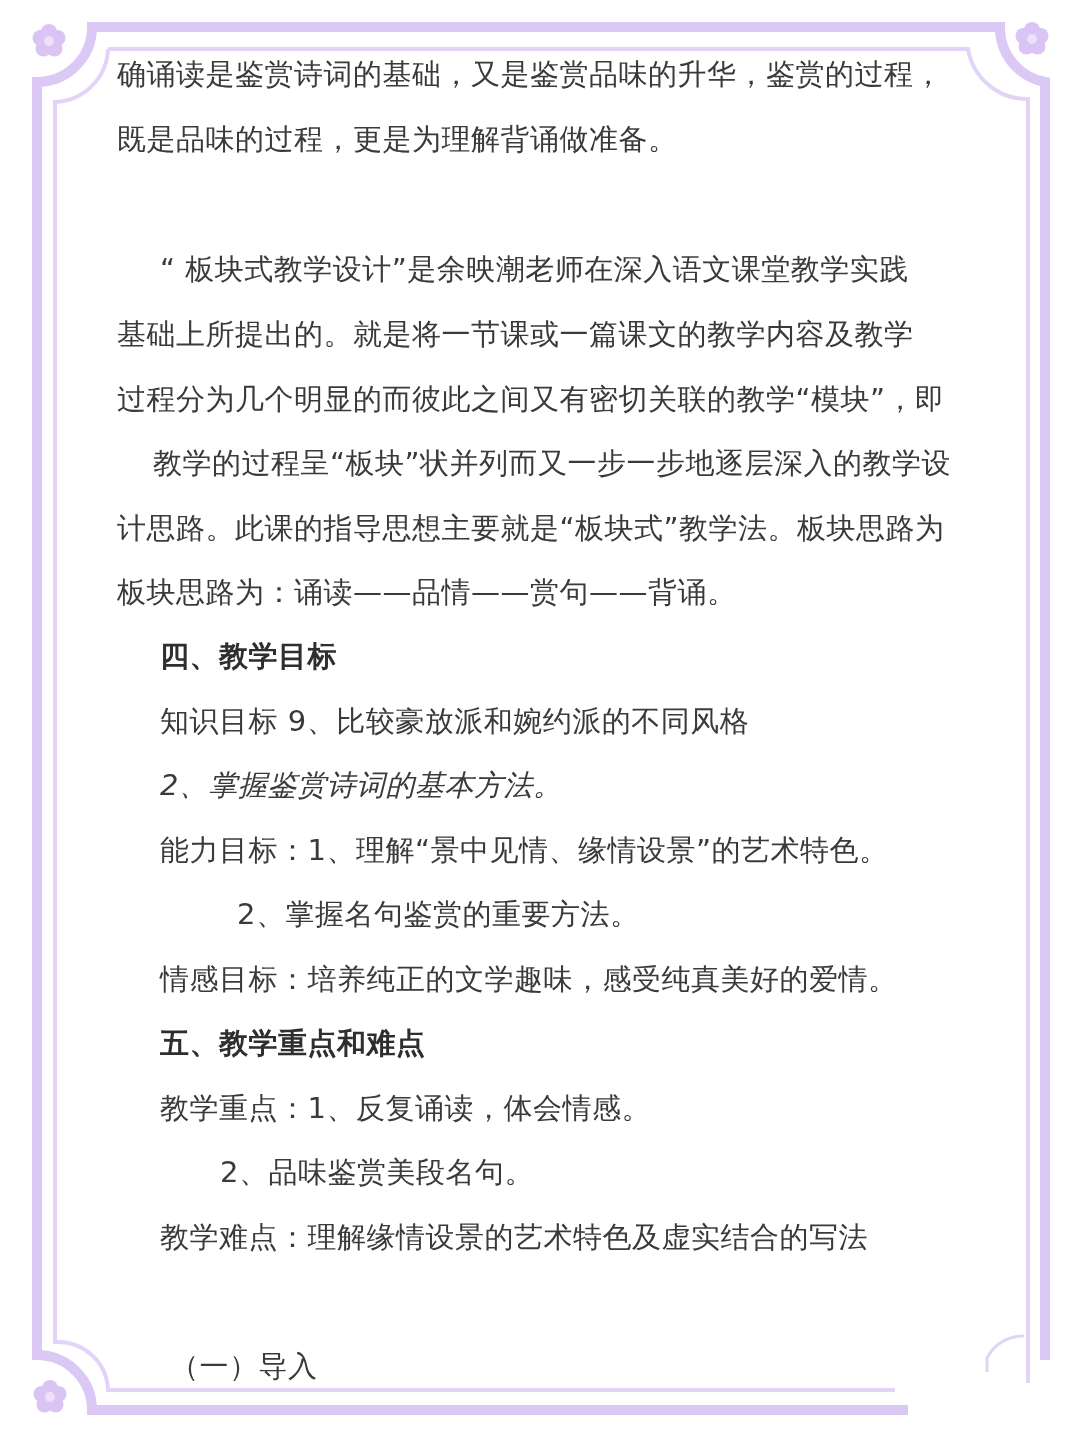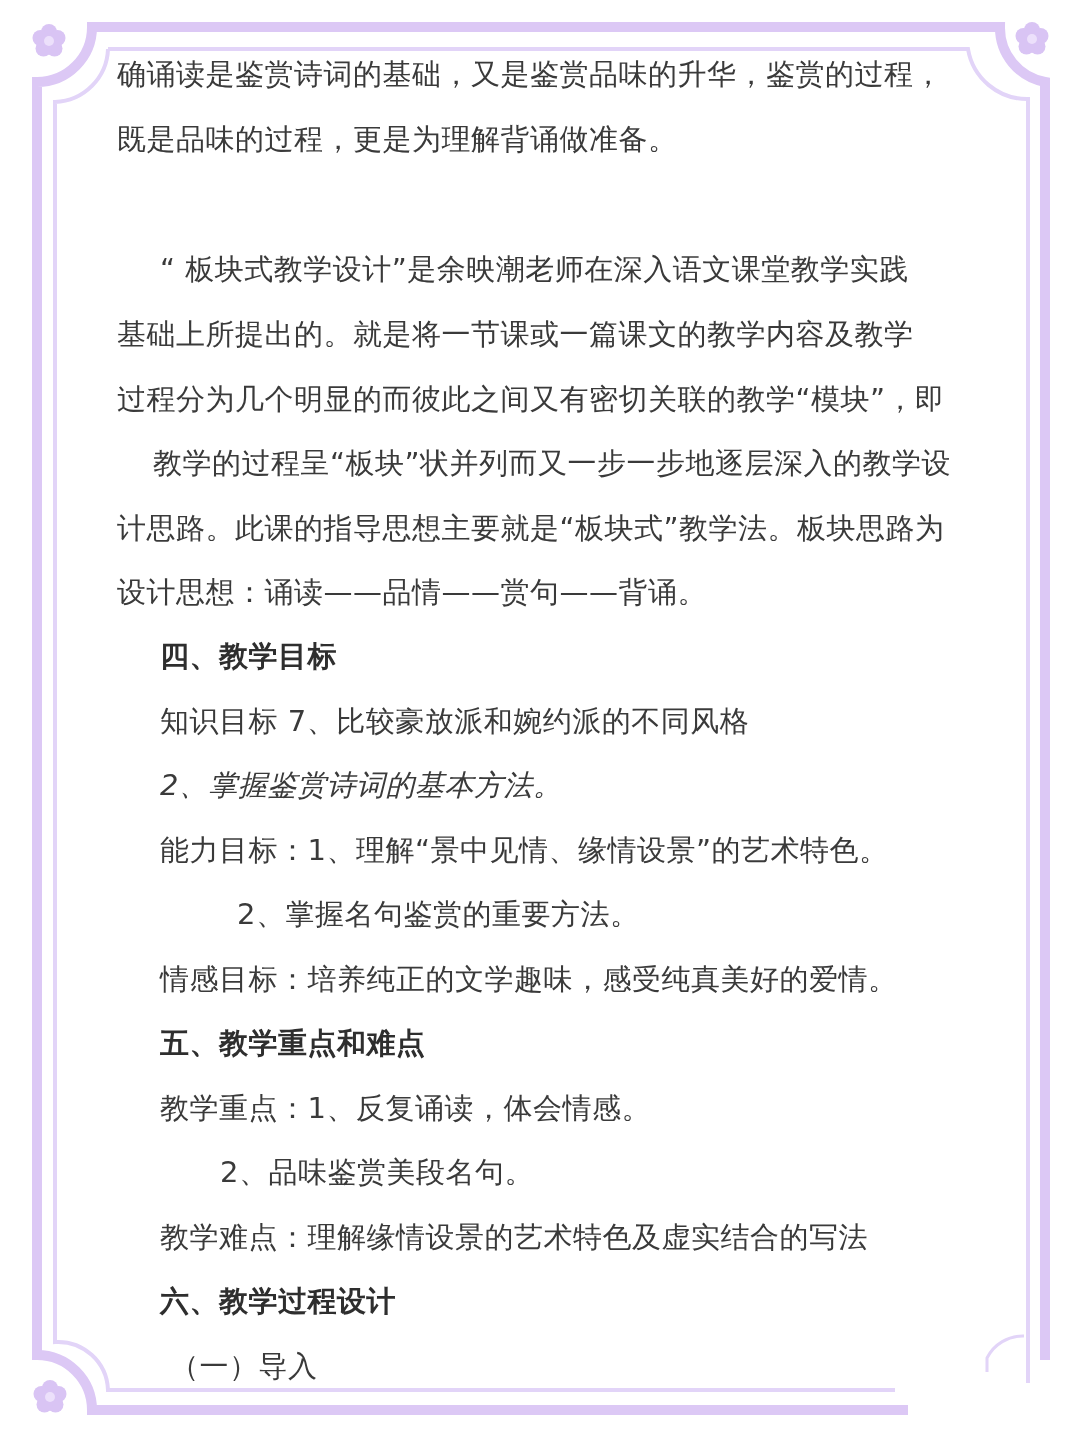--- a/index.html
+++ b/index.html
@@ -77,26 +77,25 @@
 </svg>
 
 <div class="content">
   <div class="line" style="left: 117px; top: 56px;">确诵读是鉴赏诗词的基础，又是鉴赏品味的升华，鉴赏的过程，</div>
   <div class="line" style="left: 117px; top: 121px;">既是品味的过程，更是为理解背诵做准备。</div>
   <div class="line" style="left: 160px; top: 251px;">“ 板块式教学设计”是余映潮老师在深入语文课堂教学实践</div>
   <div class="line" style="left: 117px; top: 381px;">过程分为几个明显的而彼此之间又有密切关联的教学“模块”，即</div>
   <div class="line" style="left: 117px; top: 316px;">基础上所提出的。就是将一节课或一篇课文的教学内容及教学</div>
   <div class="line" style="left: 117px; top: 445px; margin-left: 36px;">教学的过程呈“板块”状并列而又一步一步地逐层深入的教学设</div>
   <div class="line" style="left: 117px; top: 510px;">计思路。此课的指导思想主要就是“板块式”教学法。板块思路为</div>
-  <div class="line" style="left: 117px; top: 574px;">设计思想：诵读——品情——赏句——背诵。</div>
+  <div class="line" style="left: 117px; top: 574px;">板块思路为：诵读——品情——赏句——背诵。</div>
   <div class="line heading" style="left: 160px; top: 638px;">四、教学目标</div>
-  <div class="line" style="left: 160px; top: 703px;">知识目标 7、比较豪放派和婉约派的不同风格</div>
+  <div class="line" style="left: 160px; top: 703px;">知识目标 9、比较豪放派和婉约派的不同风格</div>
   <div class="line" style="left: 160px; top: 767px; font-style: italic;">2、掌握鉴赏诗词的基本方法。</div>
   <div class="line" style="left: 160px; top: 832px; text-align: right;">能力目标：1、理解“景中见情、缘情设景”的艺术特色。</div>
   <div class="line" style="left: 237px; top: 896px;">2、掌握名句鉴赏的重要方法。</div>
   <div class="line" style="left: 160px; top: 961px;">情感目标：培养纯正的文学趣味，感受纯真美好的爱情。</div>
   <div class="line heading" style="left: 160px; top: 1025px; text-align: right;">五、教学重点和难点</div>
   <div class="line" style="left: 160px; top: 1090px;">教学重点：1、反复诵读，体会情感。</div>
   <div class="line" style="left: 220px; top: 1154px;">2、品味鉴赏美段名句。</div>
   <div class="line" style="left: 160px; top: 1219px;">教学难点：理解缘情设景的艺术特色及虚实结合的写法</div>
-  <div class="line heading" style="left: 160px; top: 1283px;">六、教学过程设计</div>
   <div class="line" style="left: 170px; top: 1348px;">（一）导入</div>
 </div>
 
 </body></html>

